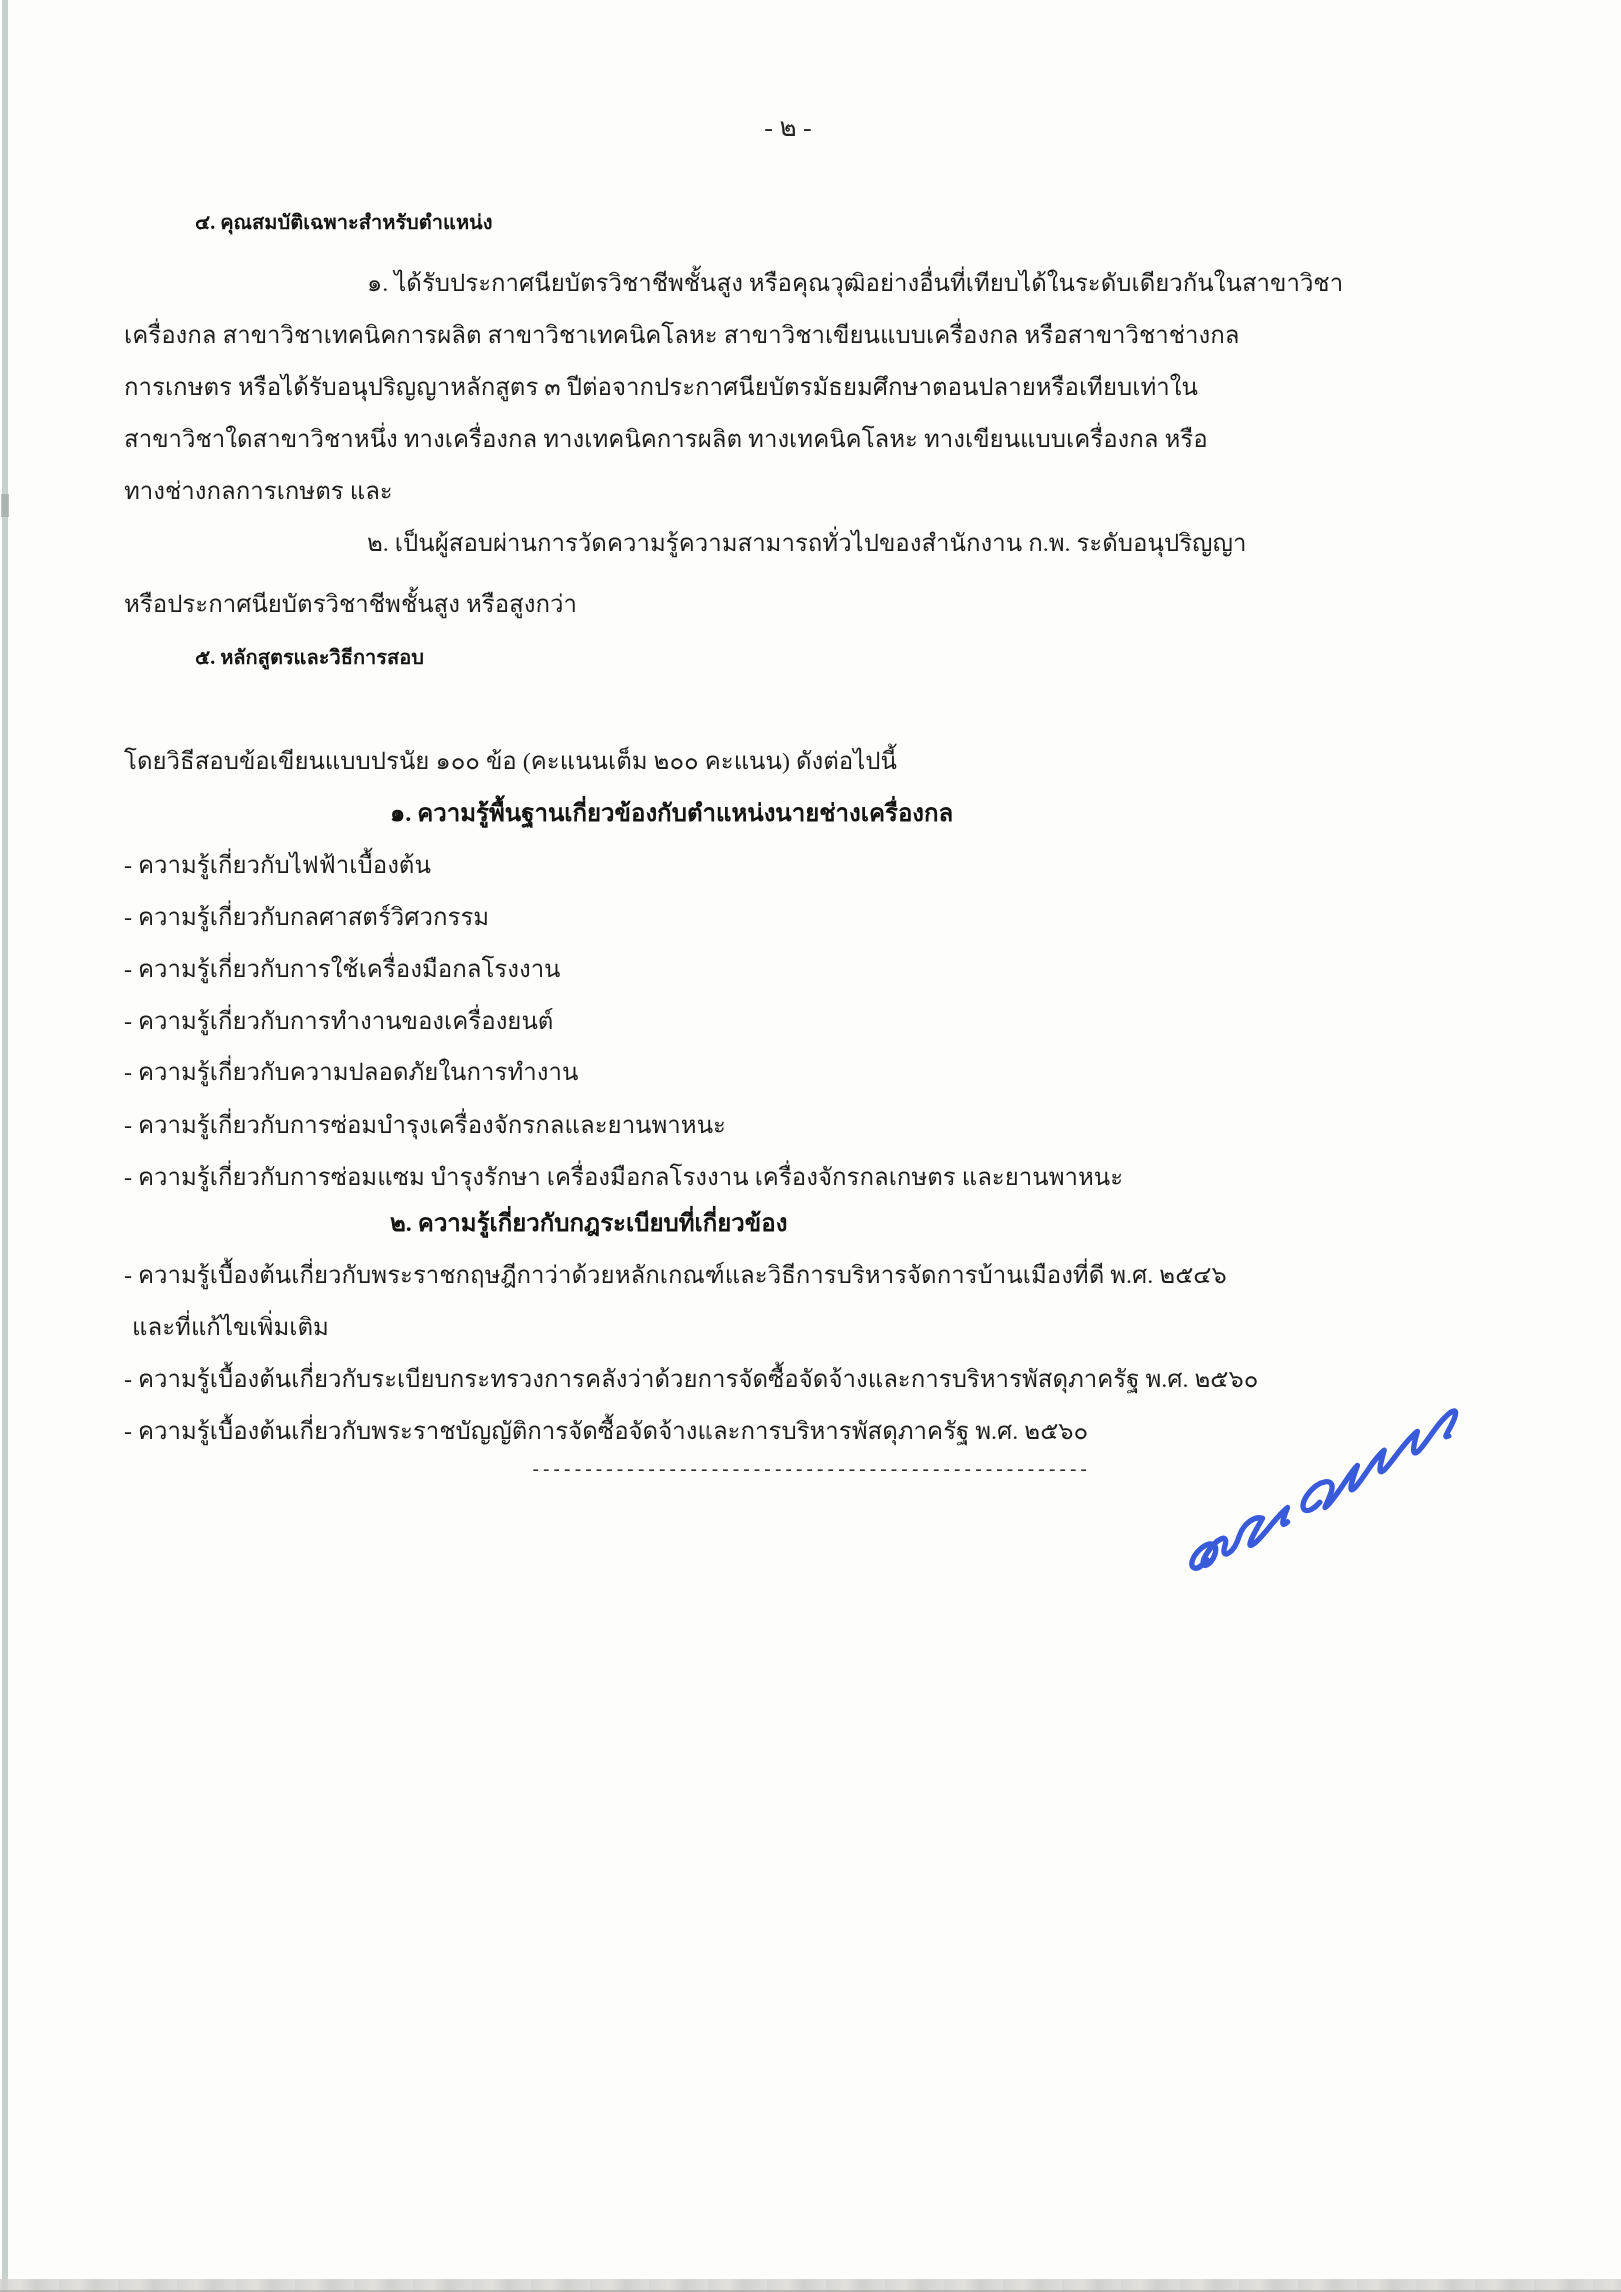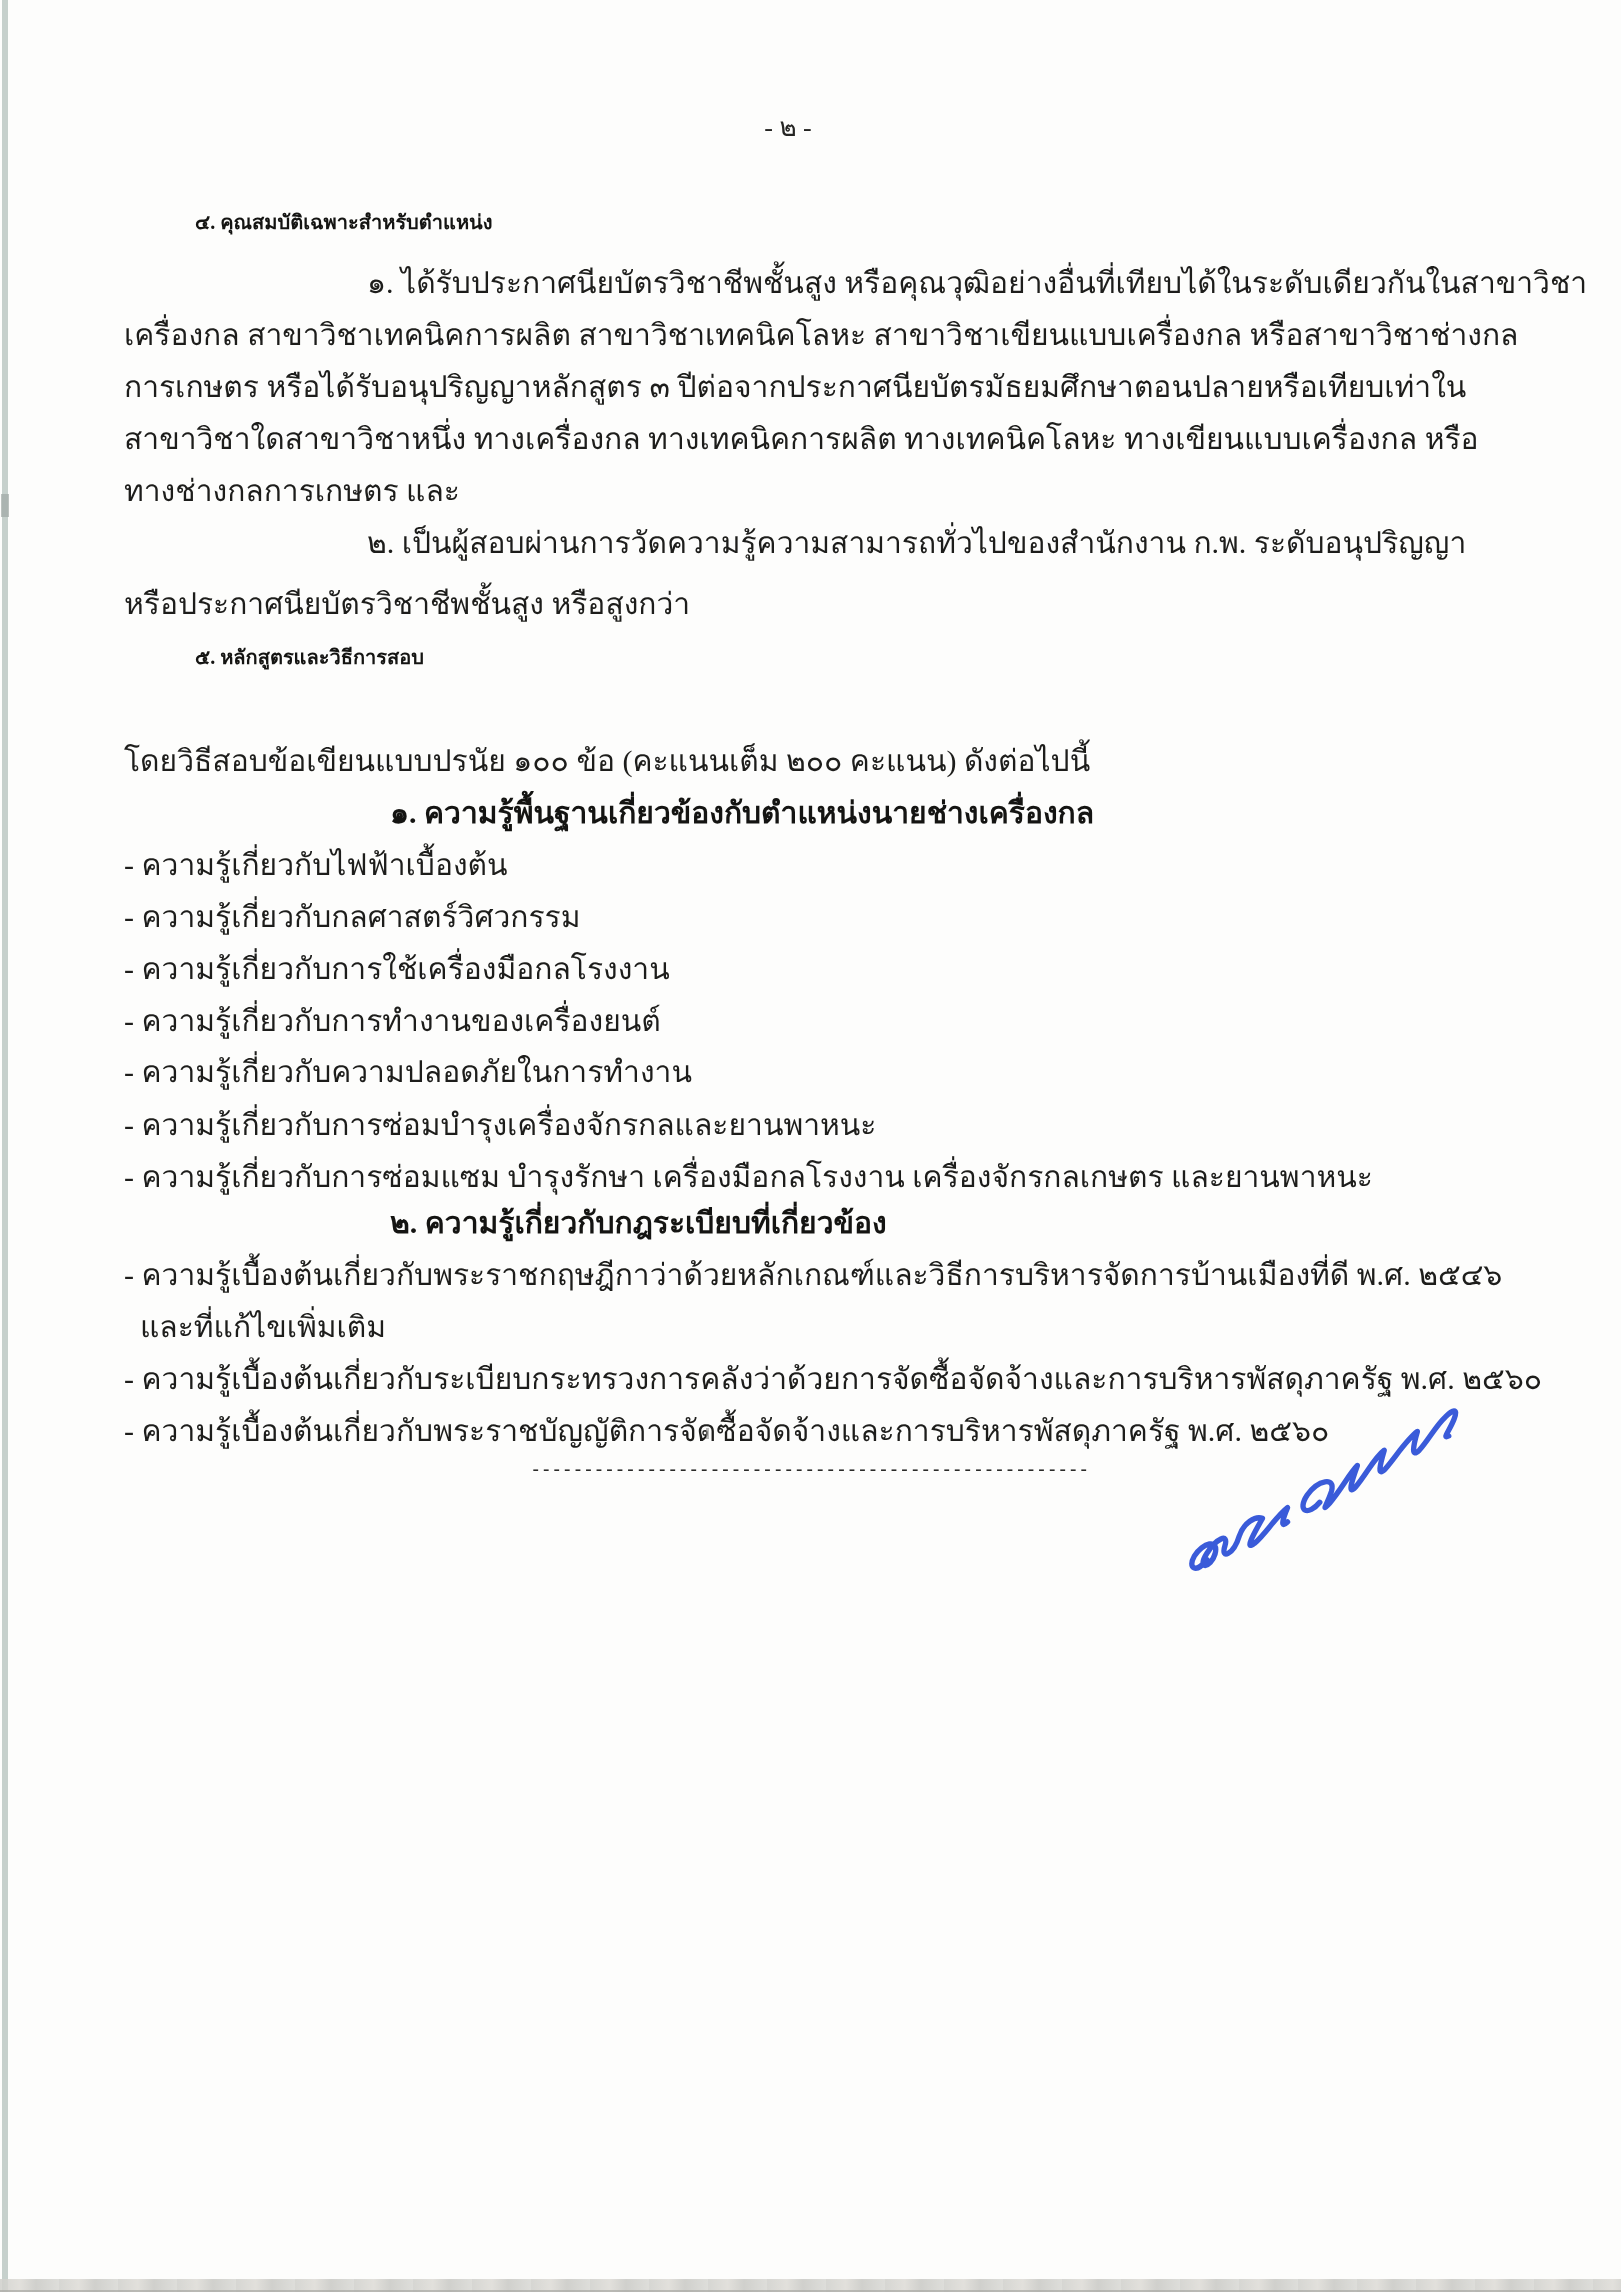--- a/index.html
+++ b/index.html
@@ -1,18 +1,18 @@
 <!DOCTYPE html>
 <html style="font-size:14.3px"><head>
 <meta charset="utf-8">
 <style>
   html,body{margin:0;padding:0;}
   body{width:1622px;height:2293px;background:#e9e9e7;font-family:"Liberation Serif","DejaVu Sans",serif;}
   .page{position:relative;width:1622px;height:2293px;background:#fdfdfc;overflow:hidden;}
-  .ln{position:absolute;white-space:nowrap;font-size:30px;line-height:36px;color:#1d1d1b;
+  .ln{position:absolute;white-space:nowrap;font-size:24px;line-height:36px;color:#1d1d1b;
       font-family:"Liberation Serif","DejaVu Sans",serif;}
   .b{font-weight:700;color:#141412;}
   .h{font-size:20px;}
   .pagenum{position:absolute;top:106px;left:0;width:1576px;text-align:center;font-size:26px;color:#242422;}
   .edge{position:absolute;left:1.8px;top:0;width:6.3px;height:2293px;background:#c6d0cc;}
   .edge-tick{position:absolute;left:0.9px;top:494px;width:8px;height:23px;background:#9fa8a5;opacity:.7;}
   .divider{position:absolute;top:1458px;left:530px;width:562px;height:29px;overflow:hidden;
       font-family:"DejaVu Sans Mono",monospace;font-size:19px;letter-spacing:-0.9px;color:#2a2a28;}
   .speck{position:absolute;top:1428px;left:706px;width:2.7px;height:10.7px;background:#8d8d8a;opacity:.6;}
   .sig{position:absolute;top:1384px;left:1187px;width:296px;height:206px;}
@@ -46,21 +46,21 @@
   <div class="ln" style="top:847px;left:124px;">- ความรู้เกี่ยวกับไฟฟ้าเบื้องต้น</div>
   <div class="ln" style="top:899px;left:124px;">- ความรู้เกี่ยวกับกลศาสตร์วิศวกรรม</div>
   <div class="ln" style="top:1003px;left:124px;">- ความรู้เกี่ยวกับการทำงานของเครื่องยนต์</div>
   <div class="ln" style="top:951px;left:124px;">- ความรู้เกี่ยวกับการใช้เครื่องมือกลโรงงาน</div>
   <div class="ln" style="top:1026px;left:124px;margin-top:28px;">- ความรู้เกี่ยวกับความปลอดภัยในการทำงาน</div>
   <div class="ln" style="top:1159px;left:124px;">- ความรู้เกี่ยวกับการซ่อมแซม บำรุงรักษา เครื่องมือกลโรงงาน เครื่องจักรกลเกษตร และยานพาหนะ</div>
   <div class="ln" style="top:1107px;left:124px;">- ความรู้เกี่ยวกับการซ่อมบำรุงเครื่องจักรกลและยานพาหนะ</div>
 
   <div class="ln b" style="top:1205px;left:390px;">๒. ความรู้เกี่ยวกับกฎระเบียบที่เกี่ยวข้อง</div>
   <div class="ln" style="top:1257px;left:124px;">- ความรู้เบื้องต้นเกี่ยวกับพระราชกฤษฎีกาว่าด้วยหลักเกณฑ์และวิธีการบริหารจัดการบ้านเมืองที่ดี พ.ศ. ๒๕๔๖</div>
-  <div class="ln" style="top:1309px;left:140px;">และที่แก้ไขเพิ่มเติม</div>
+  <div class="ln" style="top:1309px;left:132px;">และที่แก้ไขเพิ่มเติม</div>
   <div class="ln" style="top:1361px;left:124px;">- ความรู้เบื้องต้นเกี่ยวกับระเบียบกระทรวงการคลังว่าด้วยการจัดซื้อจัดจ้างและการบริหารพัสดุภาครัฐ พ.ศ. ๒๕๖๐</div>
   <div class="ln" style="top:1413px;left:124px;">- ความรู้เบื้องต้นเกี่ยวกับพระราชบัญญัติการจัดซื้อจัดจ้างและการบริหารพัสดุภาครัฐ พ.ศ. ๒๕๖๐</div>
 
   <div class="divider">------------------------------------------------------------</div>
   <div class="speck"></div>
 
   <svg class="sig" viewBox="0 0 330 230">
     <g fill="none" stroke="#3a5bd9" stroke-width="6" stroke-linecap="round" stroke-linejoin="round">
       <path d="M22,196 C10,212 0,206 8,192 C17,177 36,172 31,190 C26,206 10,208 22,189 C32,173 47,165 42,181 C37,197 52,190 58,170 C63,155 76,147 84,150 C75,166 63,187 75,178 C88,167 99,148 112,138 C106,152 104,162 112,154"></path>
       <path d="M148,132 C135,148 122,142 134,124 C146,107 166,103 161,120 C156,135 149,144 159,133 C172,118 181,100 190,91 C183,110 179,125 188,115 C200,101 209,82 220,74 C215,91 212,104 221,95 C233,81 245,62 257,53 C252,70 250,83 259,74 C269,63 278,46 288,37 C296,29 303,26 298,39 C293,52 284,62 292,58"></path>

